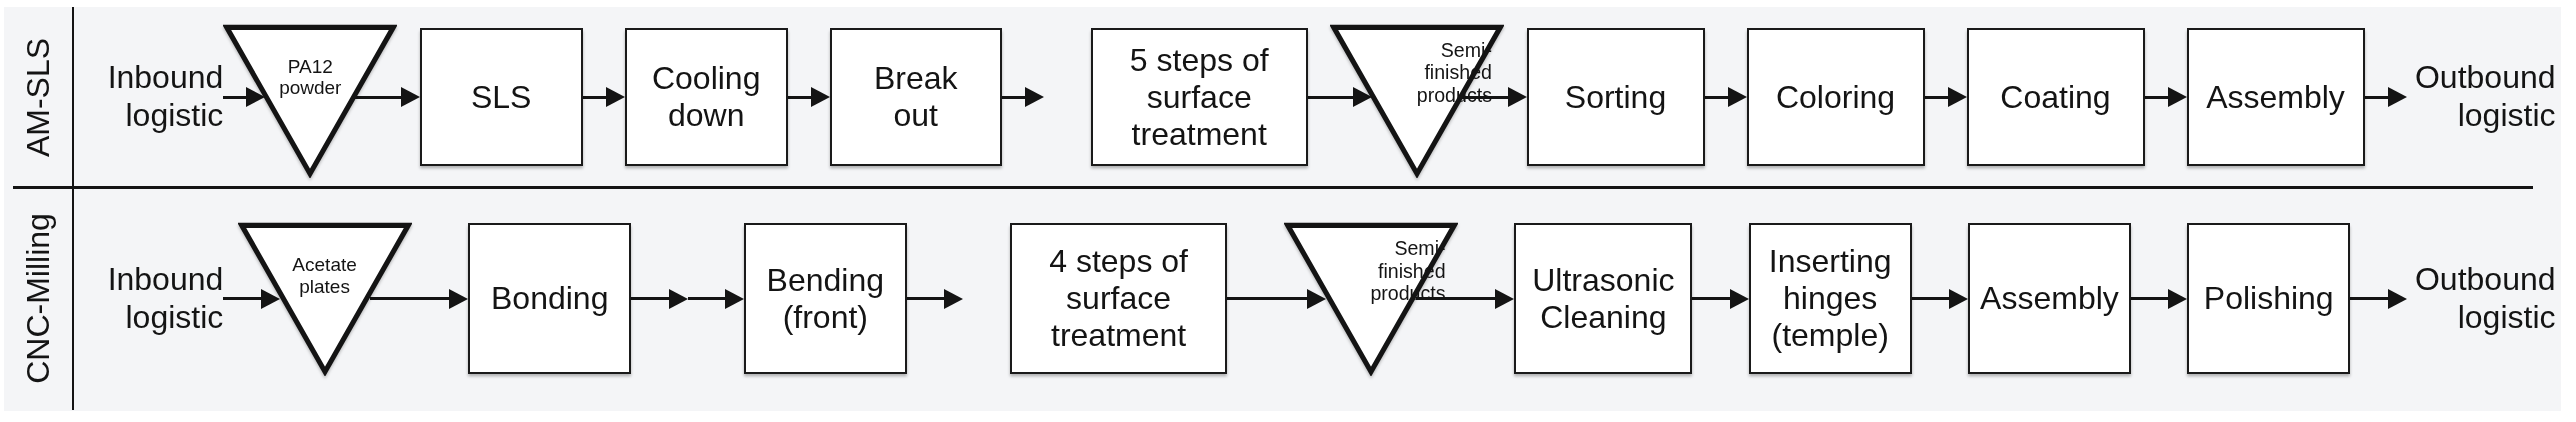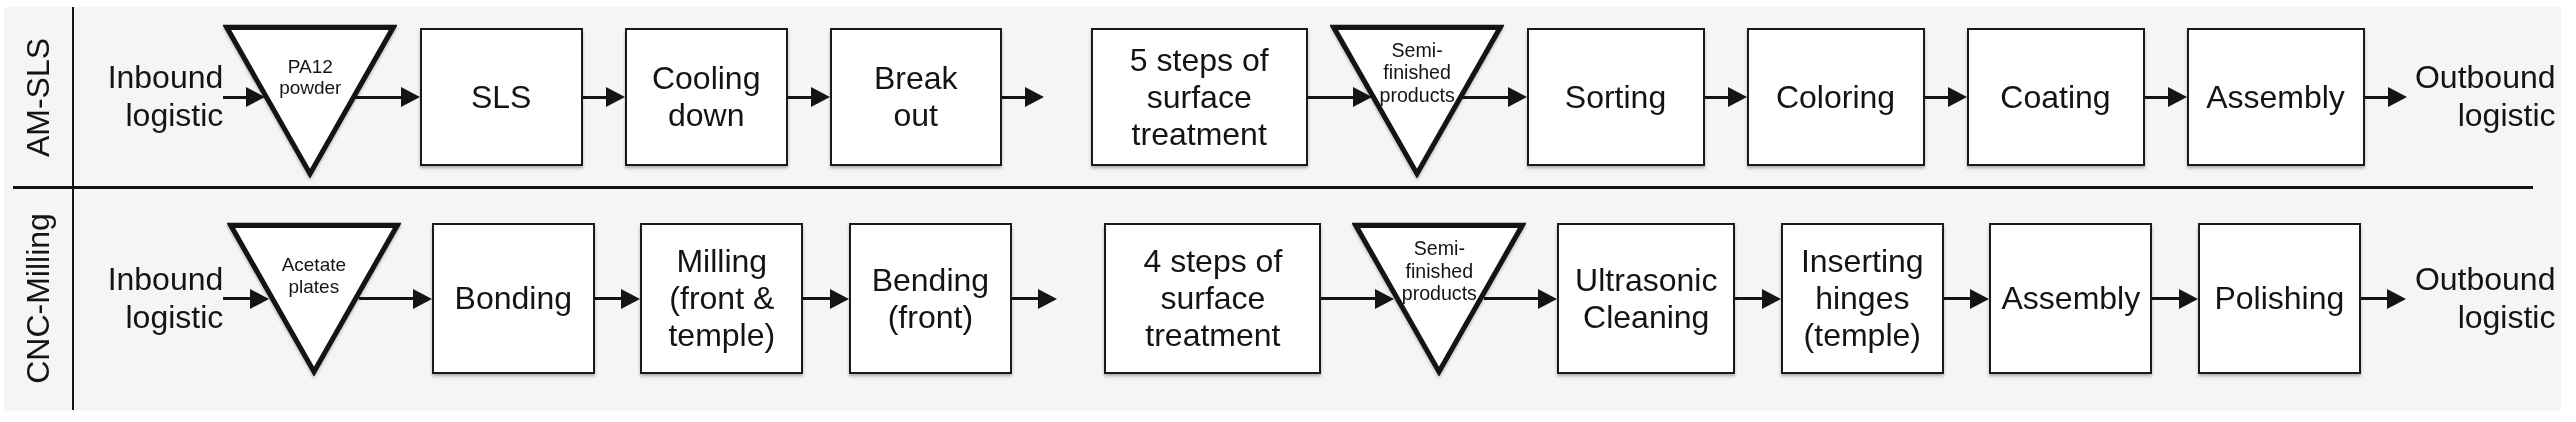--- a/index.html
+++ b/index.html
@@ -60,21 +60,21 @@
 
   .tri { flex: none; width: 174px; height: 155px; position: relative; z-index: 2; }
   .row--top .tri { margin-top: 5.8px; }
   .tri svg { display: block; width: 100%; height: 100%; filter: drop-shadow(0 2.2px 1.4px rgba(0,0,0,0.25)); }
   .tri polygon { fill: #ffffff; stroke: #141414; stroke-width: 7; }
   .tri-label {
     position: absolute; left: 7%; right: 7%;
     text-align: center; white-space: pre-line; color: #141414;
   }
   .tri-label--2l { top: 33px; font-size: 19px; line-height: 1.15; }
-  .tri-label--3l { top: 16px; font-size: 19.6px; line-height: 1.15; }
+  .tri-label--3l { top: 16px; font-size: 19.6px; line-height: 1.15; text-align: right; }
 
   .pbox {
     flex: none; background: #ffffff; border: 2.9px solid #1a1a1a;
     display: flex; align-items: center; justify-content: center;
     text-align: center; font-size: 32px; line-height: 1.16;
     white-space: pre-line; z-index: 2;
     box-shadow: 0 2.9px 2.9px rgba(0,0,0,0.28);
   }
   .row--top .pbox { height: 138px; }
   .row--bottom .pbox { height: 151px; }
@@ -147,23 +147,20 @@
       <div class="tri">
         <svg viewBox="0 0 240 214">
             <polygon points="5,6 235,6 120,208"></polygon>
           </svg>
         <div class="tri-label tri-label--2l">Acetate
 plates</div>
       </div>
       <div class="arrow arrow--long arrow--outof-tri"></div>
       <div class="pbox w-md">Bonding</div>
       <div class="arrow"></div>
-      <div class="pbox w-md">Milling
-(front &amp;
-temple)</div>
       <div class="arrow"></div>
       <div class="pbox w-md">Bending
 (front)</div>
       <div class="arrow"></div>
       <div class="pbox w-xl">4 steps of
 surface
 treatment</div>
       <div class="arrow arrow--long arrow--into-tri"></div>
       <div class="tri">
         <svg viewBox="0 0 240 214">

